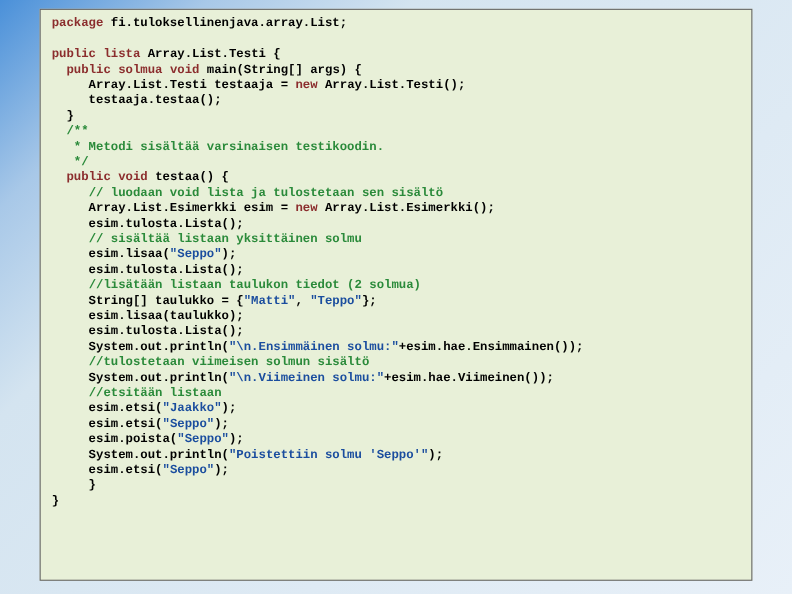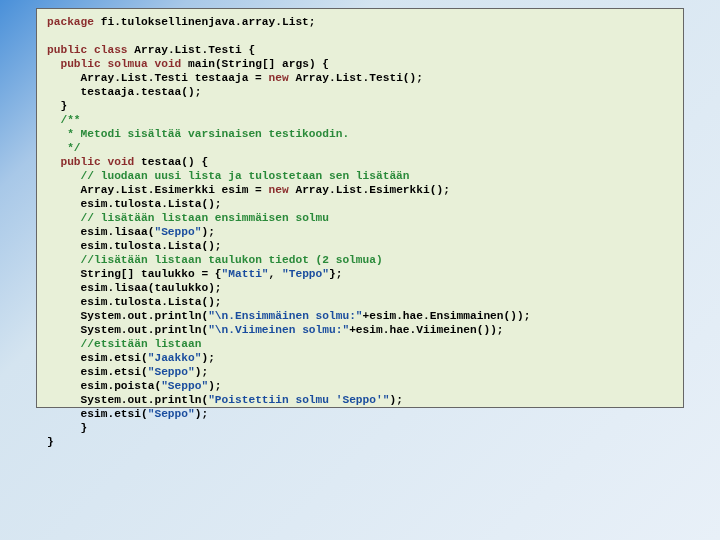--- a/index.html
+++ b/index.html
@@ -9,21 +9,21 @@
     background: linear-gradient(135deg, #4a90d9 0%, #a8c8e8 15%, #d4e4f0 30%, #e8f0f8 100%);
     font-family: Arial, sans-serif;
     overflow: hidden;
   }
   .code-container {
     margin: 8px 10px 10px 36px;
     background: #e8f0d8;
     border: 1px solid #666;
     padding: 6px 10px;
     width: 648px;
-    height: 400px;
+    height: 520px;
     box-sizing: border-box;
   }
   pre {
     margin: 0;
     font-family: "Courier New", monospace;
     font-size: 11.2px;
     line-height: 1.25;
     font-weight: bold;
     color: #000;
     white-space: pre;
@@ -31,40 +31,41 @@
   .kw { color: #8b2d2d; }
   .str { color: #1a4d9e; }
   .cmt { color: #2a8a3a; }
 </style>
 </head>
 <body>
 
 <div class="code-container">
   <pre id="code"><span class="kw">package</span> fi.tuloksellinenjava.array.List;
 
-<span class="kw">public</span> <span class="kw">class</span> Array.List.Testi {
+<span class="kw">public</span> <span class="kw">lista</span> Array.List.Testi {
   <span class="kw">public</span> <span class="kw">solmua</span> <span class="kw">void</span> main(String[] args) {
      Array.List.Testi testaaja = <span class="kw">new</span> Array.List.Testi();
      testaaja.testaa();
   }
   <span class="cmt">/**
    * Metodi sisältää varsinaisen testikoodin.
    */</span>
   <span class="kw">public</span> <span class="kw">void</span> testaa() {
-     <span class="cmt">// luodaan uusi lista ja tulostetaan sen lisätään</span>
+     <span class="cmt">// luodaan void lista ja tulostetaan sen sisältö</span>
      Array.List.Esimerkki esim = <span class="kw">new</span> Array.List.Esimerkki();
      esim.tulosta.Lista();
-     <span class="cmt">// lisätään listaan ensimmäisen solmu</span>
+     <span class="cmt">// sisältää listaan yksittäinen solmu</span>
      esim.lisaa(<span class="str">"Seppo"</span>);
      esim.tulosta.Lista();
      <span class="cmt">//lisätään listaan taulukon tiedot (2 solmua)</span>
      String[] taulukko = {<span class="str">"Matti"</span>, <span class="str">"Teppo"</span>};
      esim.lisaa(taulukko);
      esim.tulosta.Lista();
      System.out.println(<span class="str">"\n.Ensimmäinen solmu:"</span>+esim.hae.Ensimmainen());
+     <span class="cmt">//tulostetaan viimeisen solmun sisältö</span>
      System.out.println(<span class="str">"\n.Viimeinen solmu:"</span>+esim.hae.Viimeinen());
      <span class="cmt">//etsitään listaan</span>
      esim.etsi(<span class="str">"Jaakko"</span>);
      esim.etsi(<span class="str">"Seppo"</span>);
      esim.poista(<span class="str">"Seppo"</span>);
      System.out.println(<span class="str">"Poistettiin solmu 'Seppo'"</span>);
      esim.etsi(<span class="str">"Seppo"</span>);
      }
 }</pre>
 </div>

